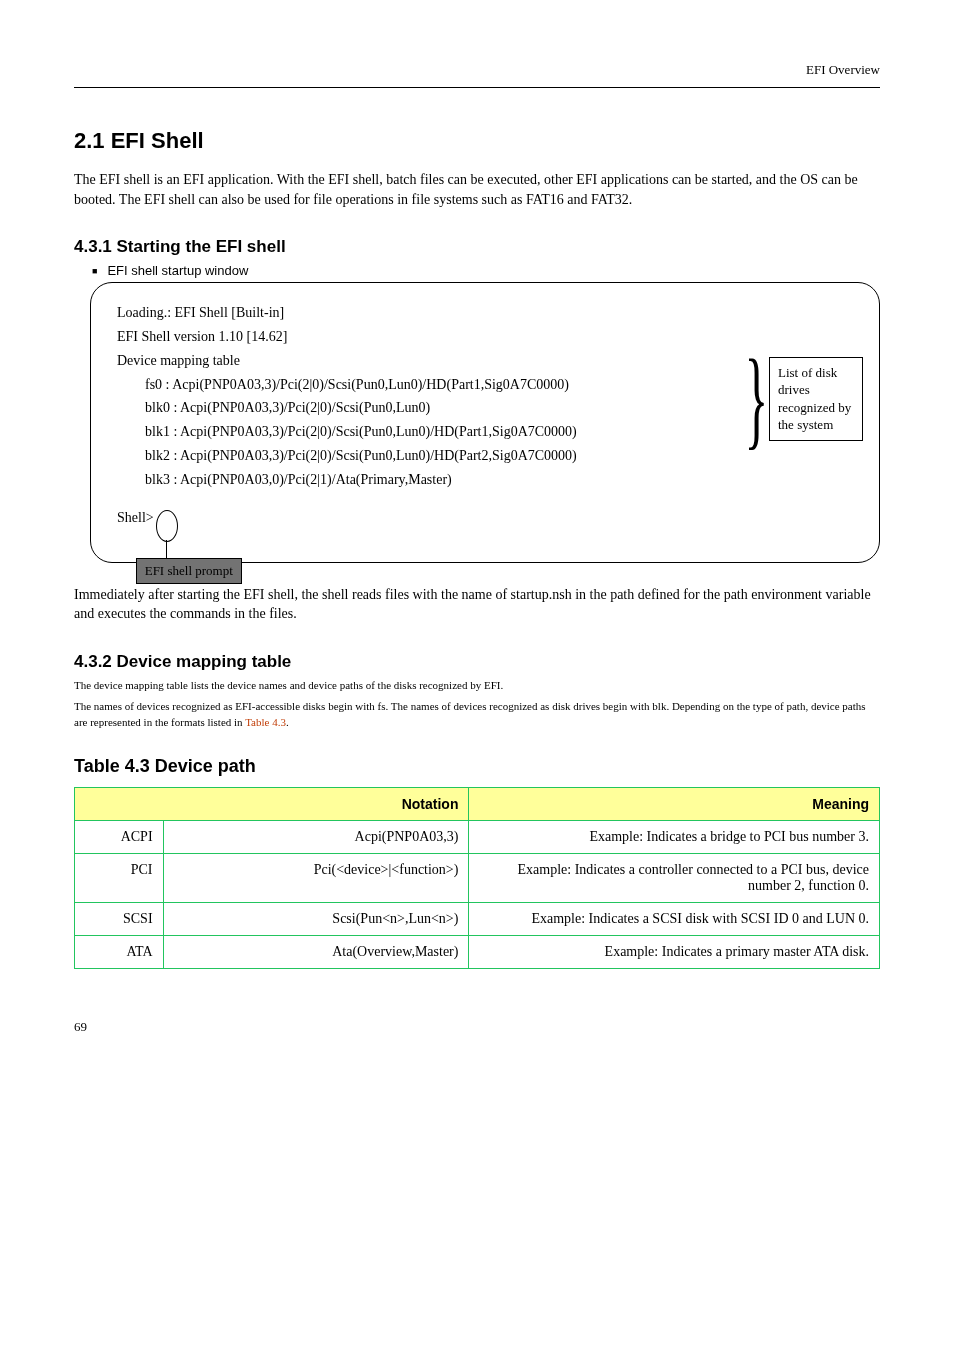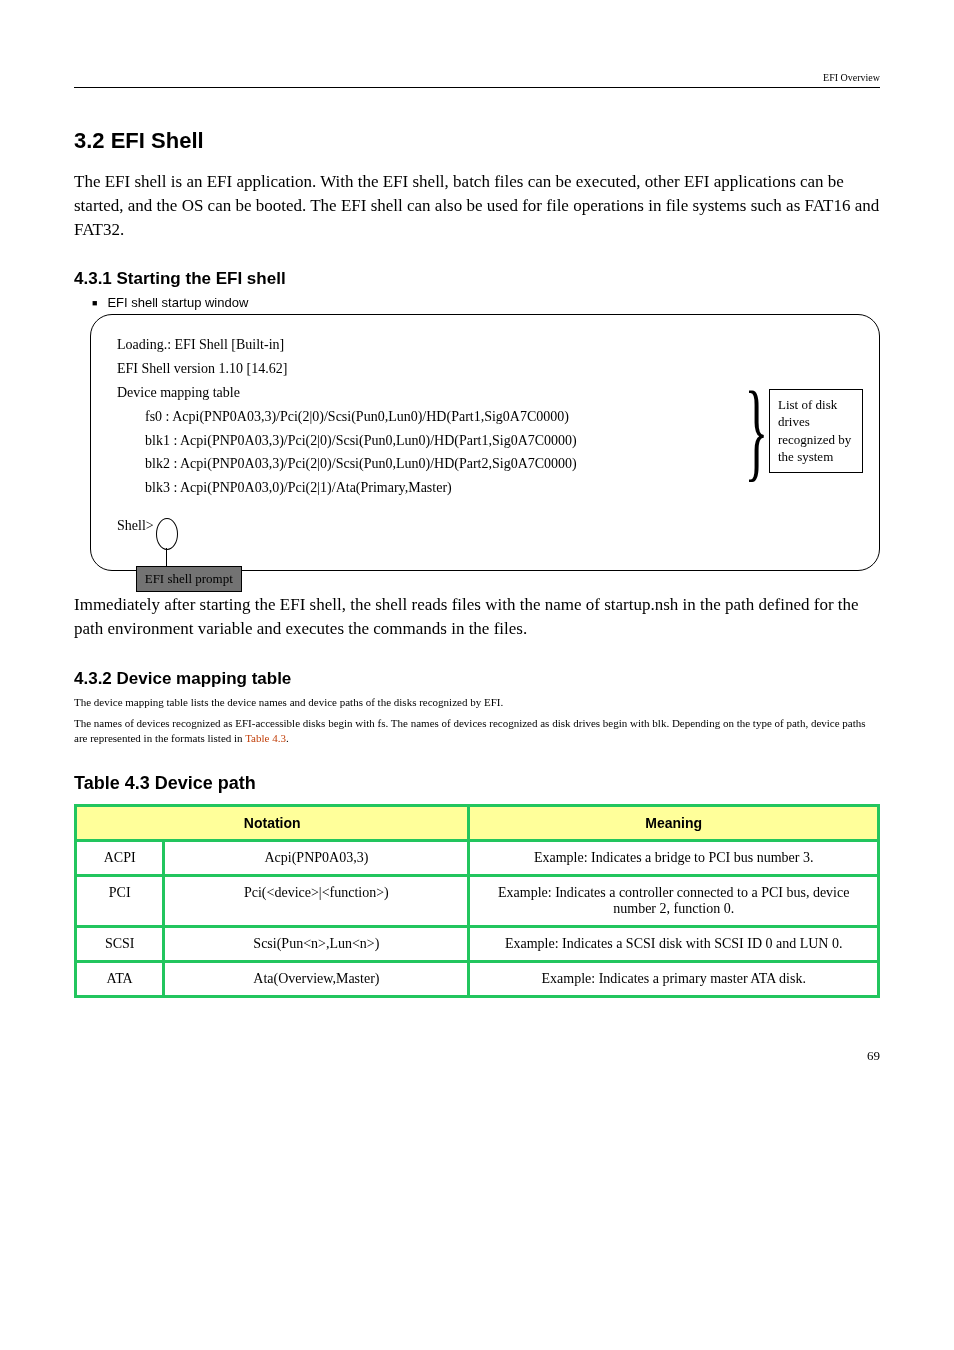--- a/index.html
+++ b/index.html
@@ -17,31 +17,31 @@
   }
   .header-area {
     border-bottom: 1px solid #000;
     margin-bottom: 40px;
     height: 32px;
     position: relative;
   }
   .header-right {
     position: absolute;
     right: 0;
-    top: 16px;
-    font-size: 10px;
+    top: 6px;
+    font-size: 13px;
   }
   h2.section {
     font-size: 22px;
     font-weight: bold;
     margin: 0 0 12px 0;
     font-family: Arial, sans-serif;
   }
   p.body {
-    font-size: 17px;
+    font-size: 14px;
     margin: 16px 0 14px 0;
     line-height: 1.4;
   }
   h3.subsection {
     font-size: 17px;
     font-weight: bold;
     margin: 28px 0 6px 0;
     font-family: Arial, sans-serif;
   }
   .bullet-row {
@@ -134,62 +134,63 @@
     margin: 0 0 6px 0;
     line-height: 1.4;
   }
   table.dev {
     border-collapse: collapse;
     width: 100%;
     margin-top: 10px;
     font-size: 14px;
   }
   table.dev th, table.dev td {
-    border: 3px solid #22c55e;
+    border: 1px solid #22c55e;
     padding: 8px 10px;
-    text-align: center;
+    text-align: right;
     vertical-align: top;
   }
   table.dev th {
     background: #ffff9a;
     font-weight: bold;
     font-family: Arial, sans-serif;
   }
   table.dev th.col-notation { width: 49%; }
   table.dev td.name { width: 11%; }
   .page-num {
-    text-align: right;
+    text-align: left;
     font-size: 13px;
     margin-top: 50px;
   }
 </style>
 </head>
 <body>
 
 <div class="page">
 
   <div class="header-area">
     <span class="header-right">EFI Overview</span>
   </div>
 
-  <h2 class="section">3.2  EFI Shell</h2>
+  <h2 class="section">2.1  EFI Shell</h2>
   <p class="body">The EFI shell is an EFI application.  With the EFI shell, batch files can be executed, other EFI applications can be started, and the OS can be booted.  The EFI shell can also be used for file operations in file systems such as FAT16 and FAT32.</p>
 
   <h3 class="subsection">4.3.1  Starting the EFI shell</h3>
   <div class="bullet-row">
     <span class="sq">■</span>
     <span>EFI shell startup window</span>
   </div>
 
   <div class="bubble-wrap">
     <div class="bubble">
       <div class="console-line">Loading.: EFI Shell [Built-in]</div>
       <div class="console-line">EFI Shell version 1.10 [14.62]</div>
       <div class="console-line">Device mapping table</div>
       <div class="console-line indent">fs0   : Acpi(PNP0A03,3)/Pci(2|0)/Scsi(Pun0,Lun0)/HD(Part1,Sig0A7C0000)</div>
+      <div class="console-line indent">blk0 : Acpi(PNP0A03,3)/Pci(2|0)/Scsi(Pun0,Lun0)</div>
       <div class="console-line indent">blk1 : Acpi(PNP0A03,3)/Pci(2|0)/Scsi(Pun0,Lun0)/HD(Part1,Sig0A7C0000)</div>
       <div class="console-line indent">blk2 : Acpi(PNP0A03,3)/Pci(2|0)/Scsi(Pun0,Lun0)/HD(Part2,Sig0A7C0000)</div>
       <div class="console-line indent">blk3 : Acpi(PNP0A03,0)/Pci(2|1)/Ata(Primary,Master)</div>
       <div class="shell-row">
         <span>Shell&gt;</span>
         <span class="cursor-box">
           <span class="circ"></span>
           <span class="lead-line"></span>
           <span class="prompt-label">EFI shell prompt</span>
         </span>

